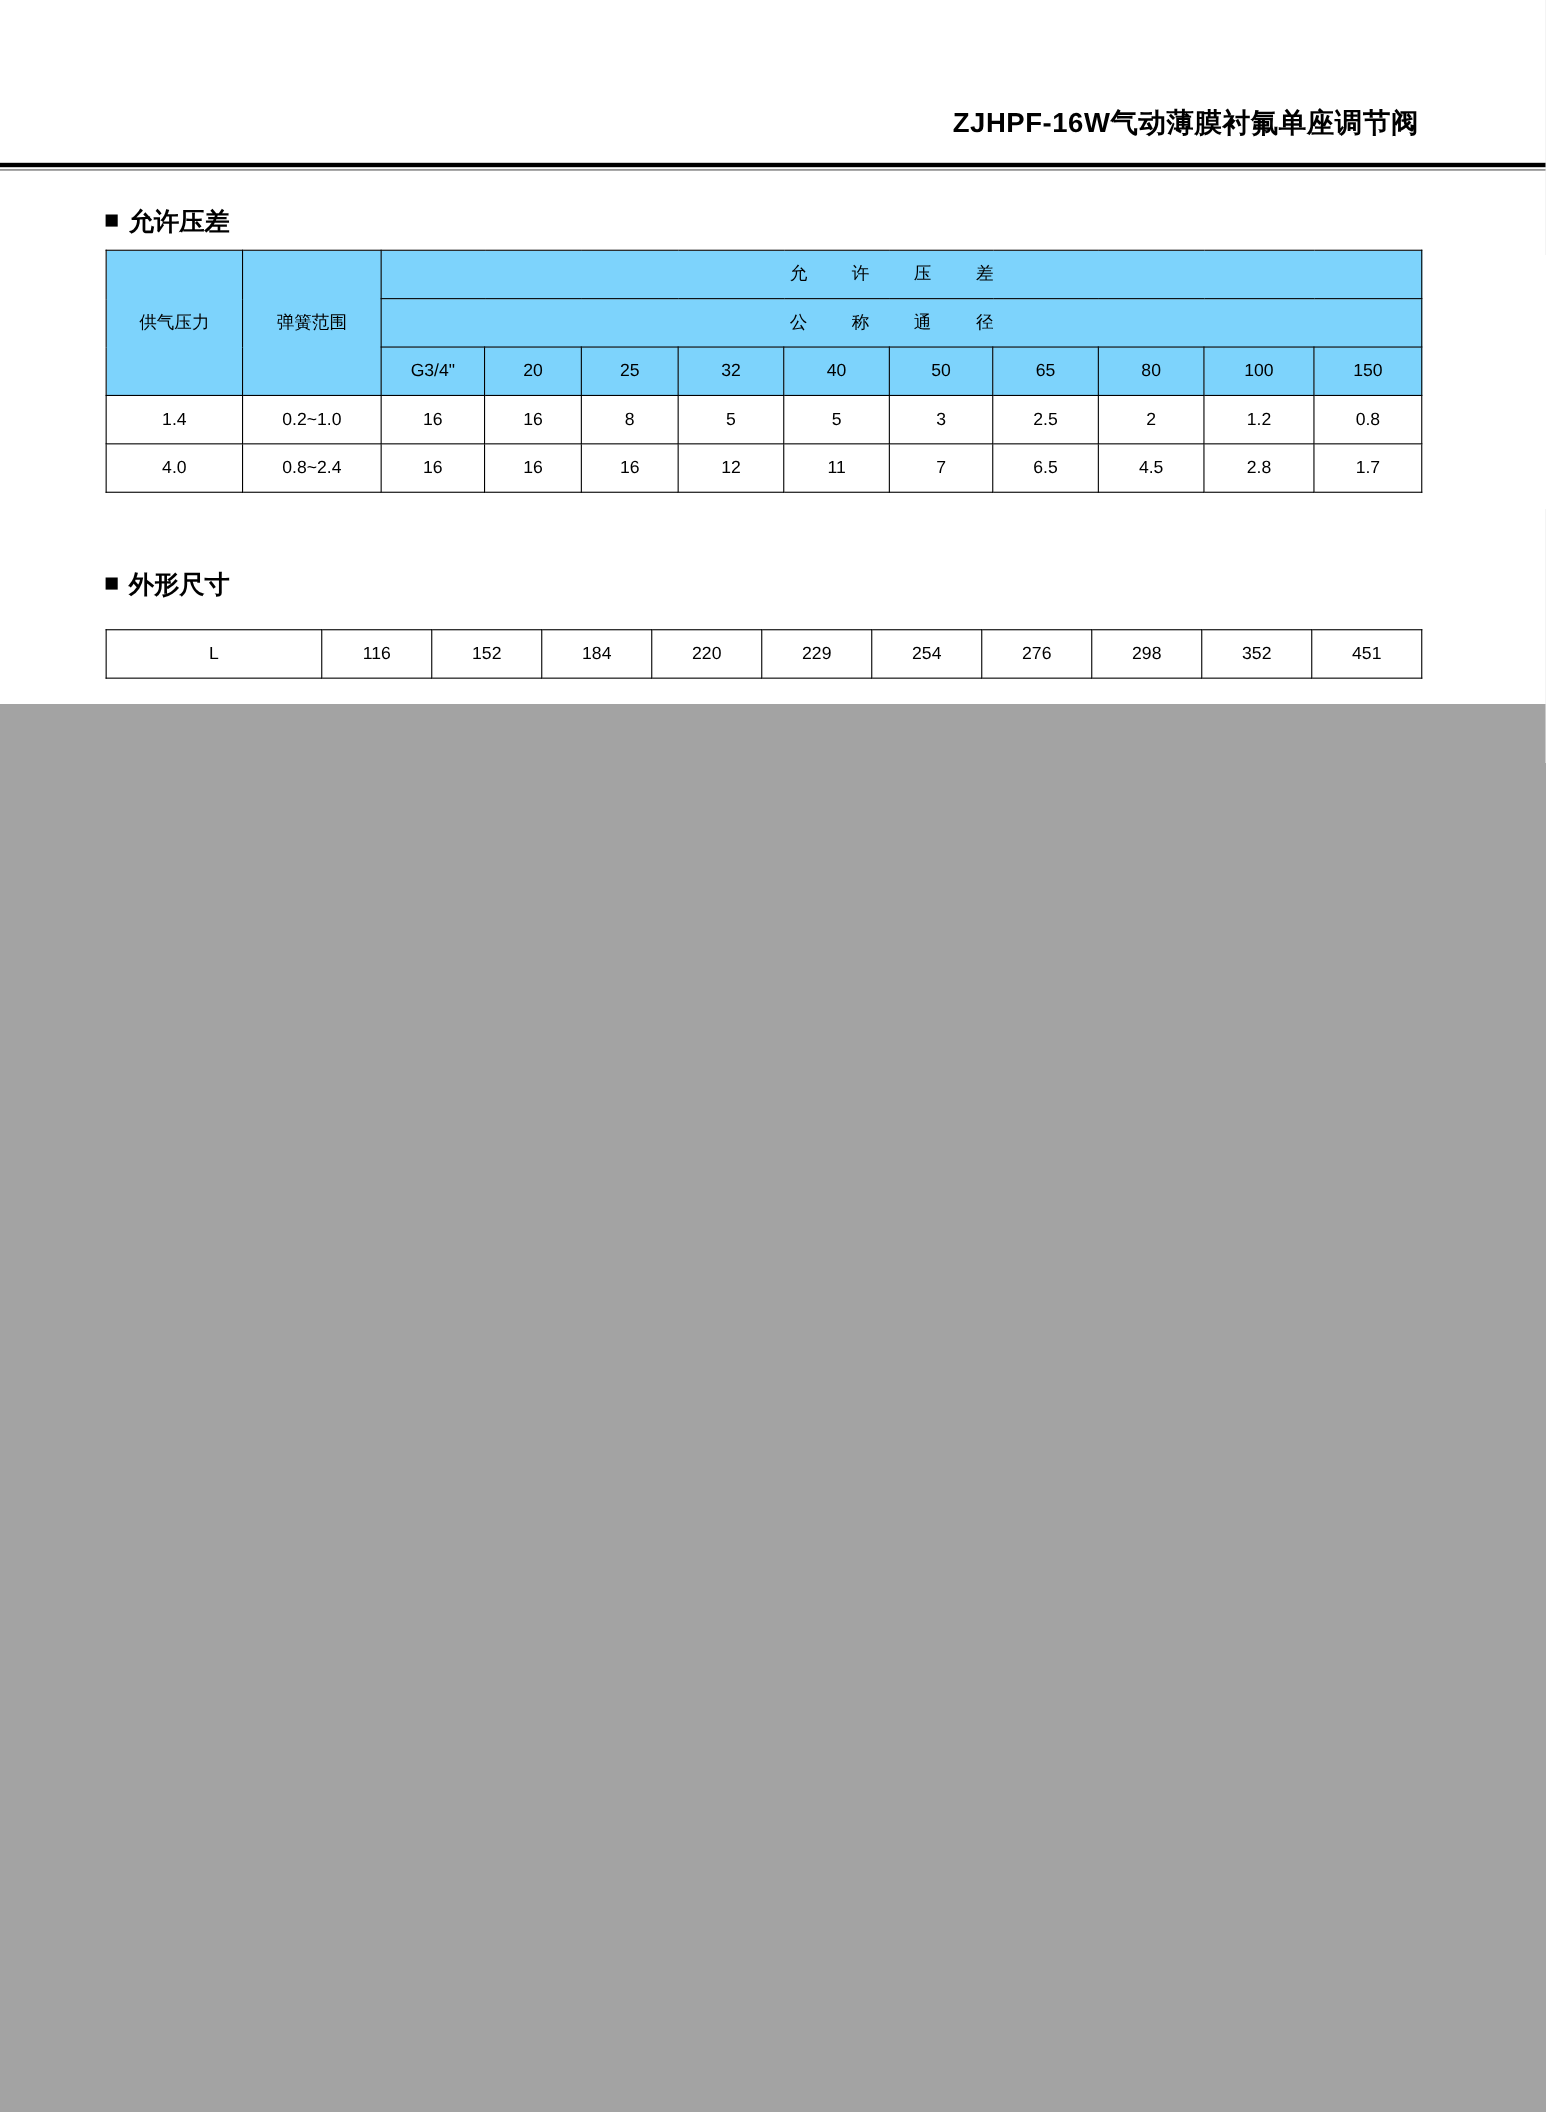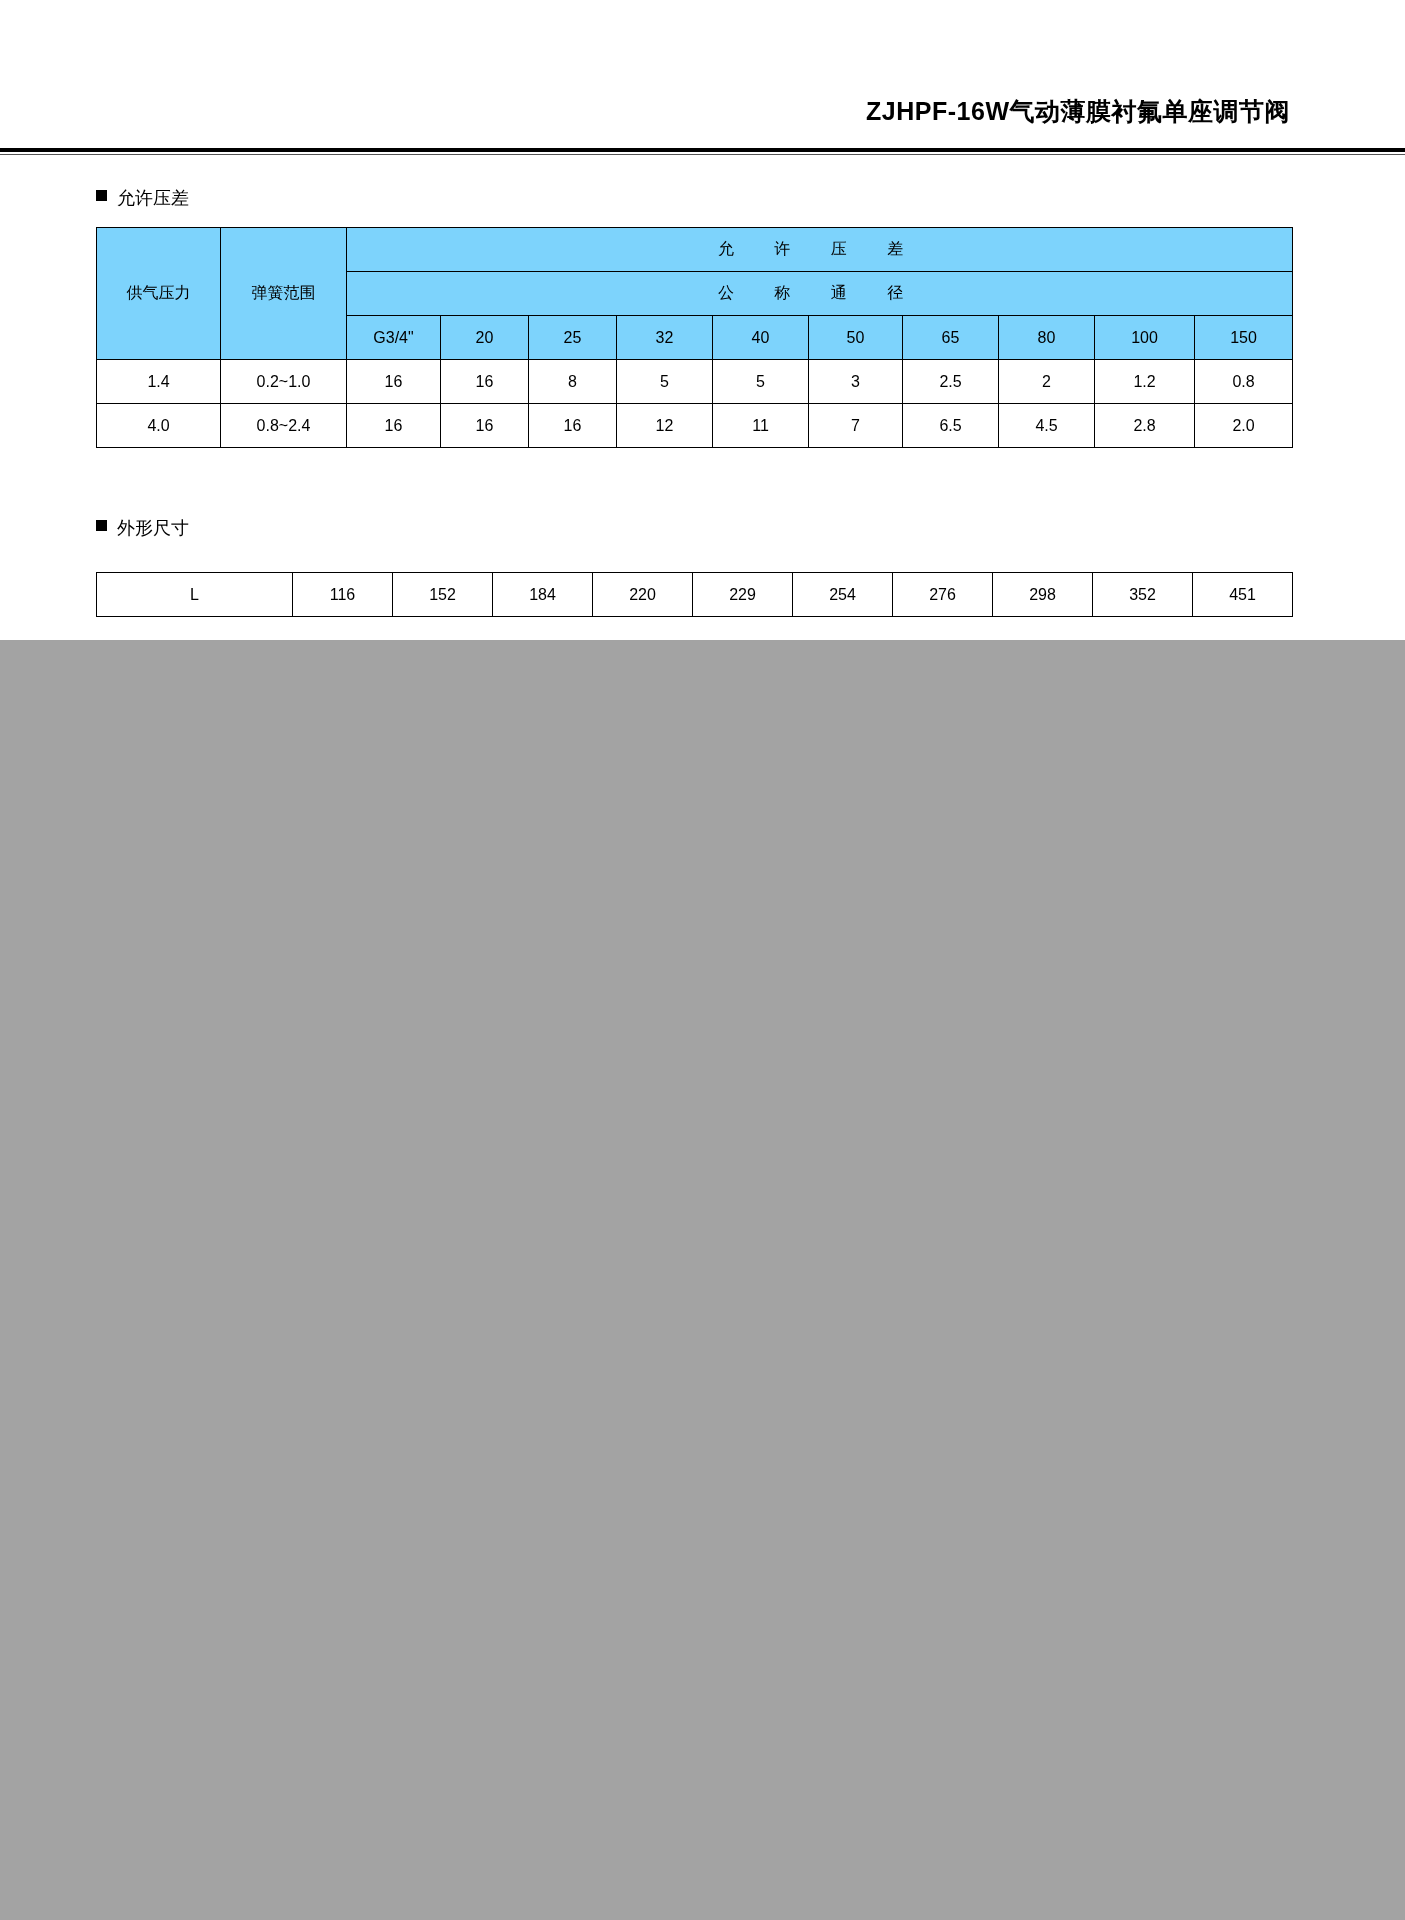--- a/index.html
+++ b/index.html
@@ -47,22 +47,22 @@
     top: 154px;
     left: 0px;
     width: 1405px;
     height: 1px;
     background: #555;
   }
 
   
   .section-head {
     position: absolute;
-    font-size: 18px;
-    font-weight: normal;
+    font-size: 23px;
+    font-weight: bold;
     white-space: nowrap;
   }
   .section-head .bullet {
     display: inline-block;
     width: 11px;
     height: 11px;
     background: #000;
     margin-right: 10px;
     vertical-align: 3px;
   }
@@ -175,21 +175,21 @@
       <td>0.8~2.4</td>
       <td>16</td>
       <td>16</td>
       <td>16</td>
       <td>12</td>
       <td>11</td>
       <td>7</td>
       <td>6.5</td>
       <td>4.5</td>
       <td>2.8</td>
-      <td>2.0</td>
+      <td>1.7</td>
     </tr>
   </tbody>
     </table>
 
   <div class="section-head" style="top:516px; left:96px;text-align:center;">
     <span class="bullet"></span><span>外形尺寸</span>
   </div>
   <div class="unit-label" style="top:540px; left:1245px;">mm</div>
 
   <table class="grid" style="top:572px; left:96px; width:1196px;">

